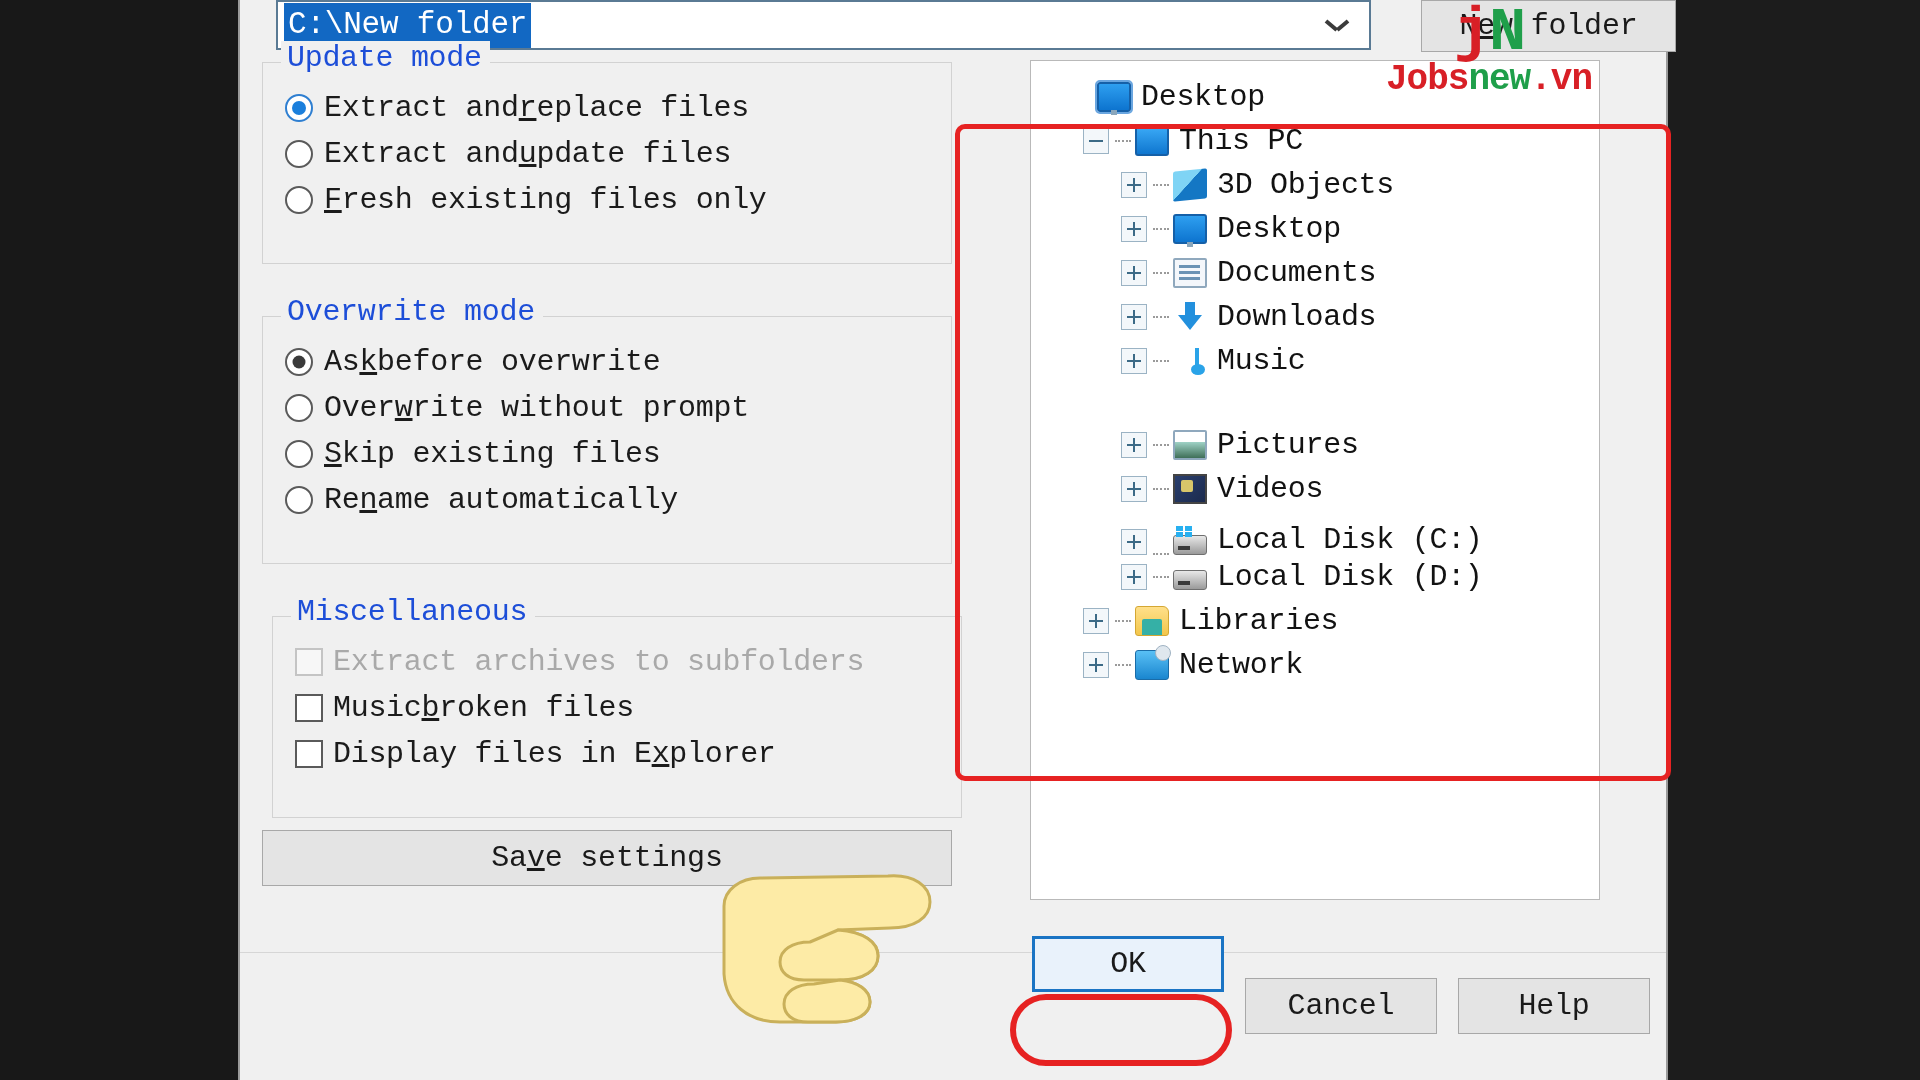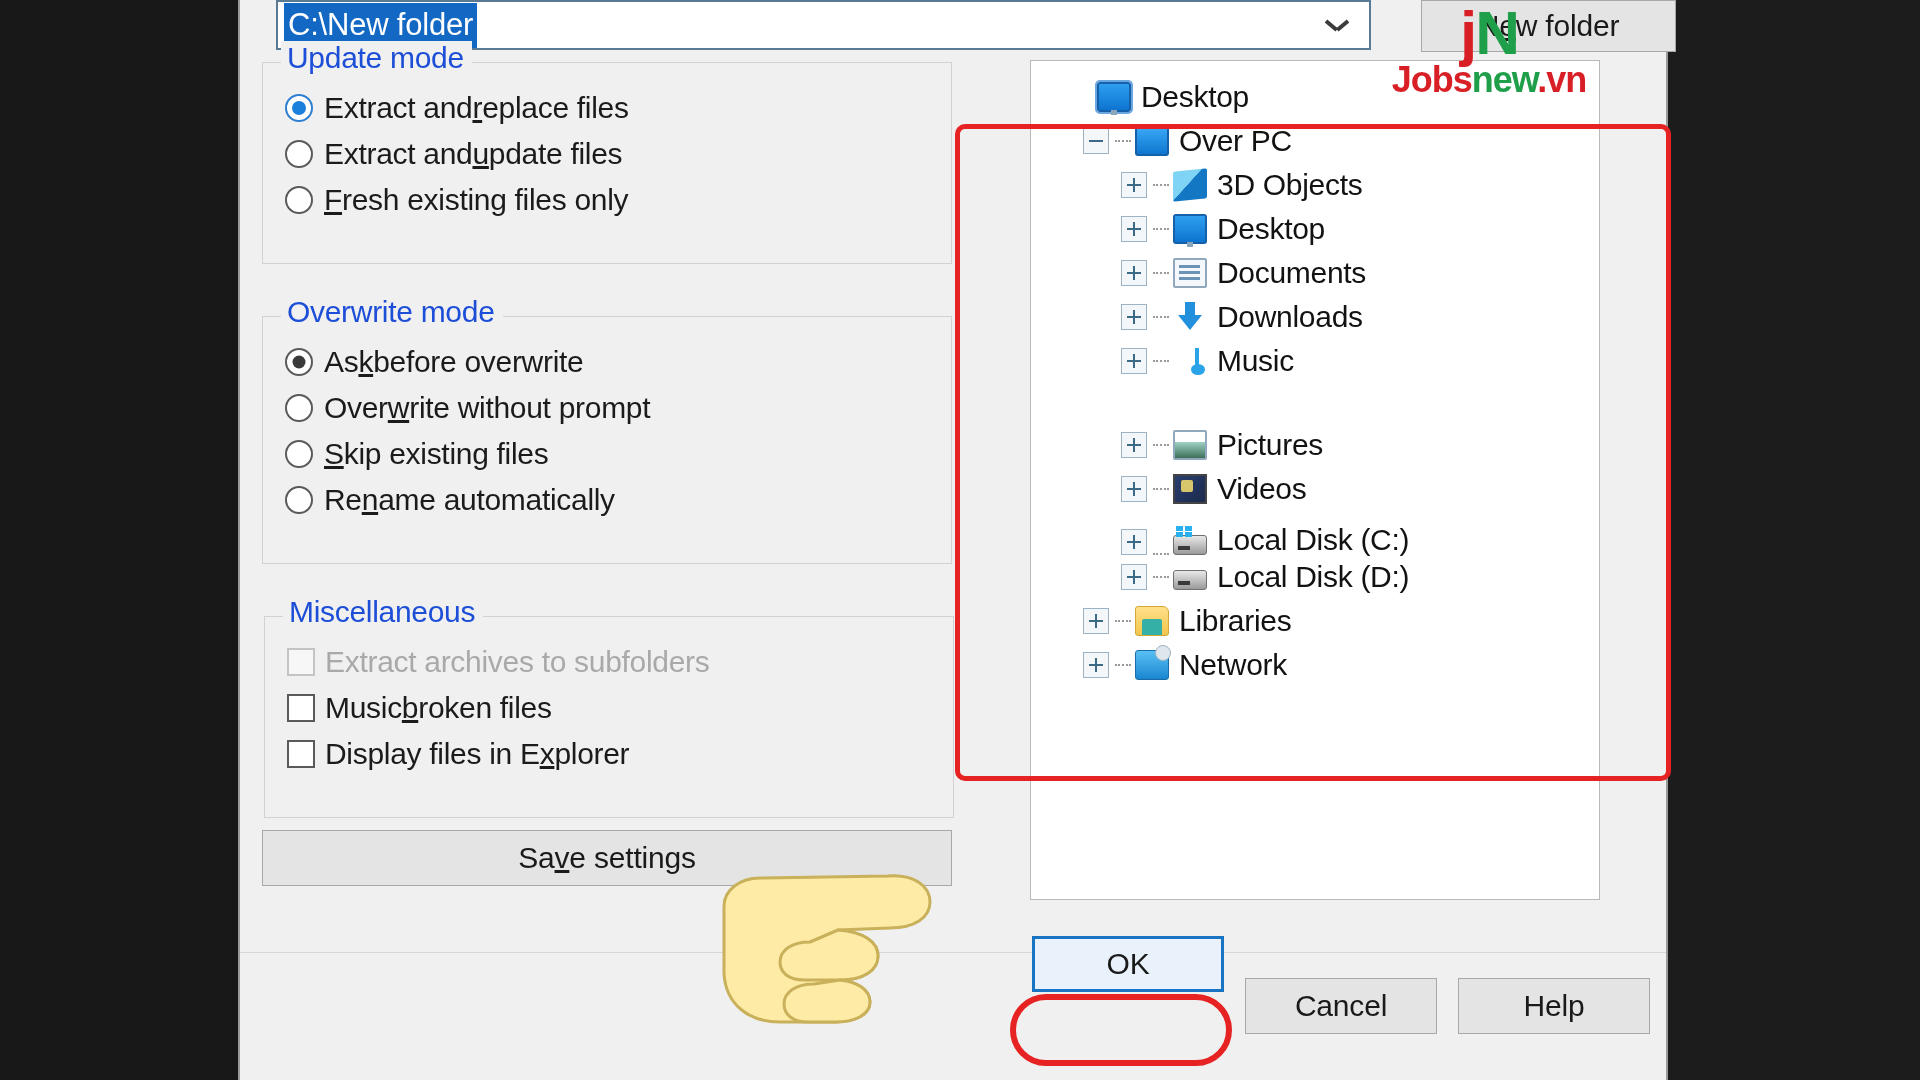--- a/index.html
+++ b/index.html
@@ -8,20 +8,21 @@
     width: 1920px; height: 1080px;
     overflow: hidden;
     background: #1c1c1c;
     font-family: "Liberation Sans", sans-serif;
   }
 
   #stage {
     position: relative;
     width: 1620px; height: 1080px;
     background: #181818;
+    font-family: Liberation Mono, monospace;
   }
 
   
   .dialog {
     position: absolute;
     left: 238px; top: -6px;
     width: 1430px; height: 1086px;
     background: #f0f0f0;
     border-left: 2px solid #9a9a9a;
     border-right: 2px solid #9a9a9a;
@@ -361,21 +362,21 @@
           </div>
           <div class="opt-row">
             <span class="radio"></span>
             <span>Re</span>
               <span class="acc">n</span>
               <span>ame automatically</span>
           </div>
         </div>
       </div>
 
-      <div class="group" style="margin-left:24px; margin-top:52px; width:690px; height:202px;">
+      <div class="group" style="margin-left:32px; margin-top:52px; width:690px; height:202px;">
         <div class="group-title">Miscellaneous</div>
         <div style="padding-top:22px;">
           <div class="opt-row disabled">
             <span class="check"></span>
             <span>Extract archives to subfolders</span>
               <span class="acc"></span>
               <span></span>
           </div>
           <div class="opt-row">
             <span class="check"></span>
@@ -404,21 +405,21 @@
           <div class="tnode selected-root" style="padding-left: 0px;">
             <span class="expander none"></span>
             <span class="dash hidden"></span>
             <span class="ico ic-monitor"></span>
             <span class="tlabel">Desktop</span>
           </div>
           <div class="tnode" style="padding-left: 38px;">
             <span class="expander minus"></span>
             <span class="dash"></span>
             <span class="ico ic-pc"></span>
-            <span class="tlabel">Over PC</span>
+            <span class="tlabel">This PC</span>
           </div>
           <div class="tnode" style="padding-left: 76px;">
             <span class="expander plus"></span>
             <span class="dash"></span>
             <span class="ico ic-3d"></span>
             <span class="tlabel">3D Objects</span>
           </div>
           <div class="tnode" style="padding-left: 76px;">
             <span class="expander plus"></span>
             <span class="dash"></span>

